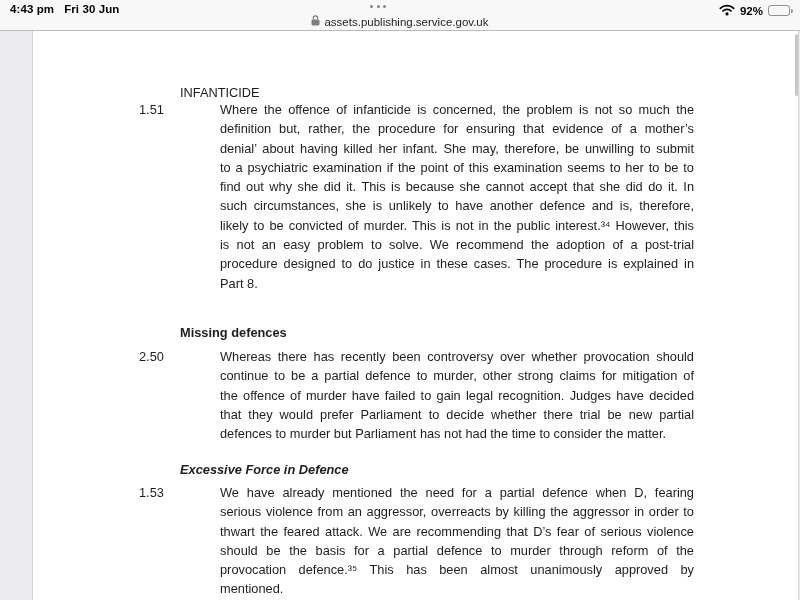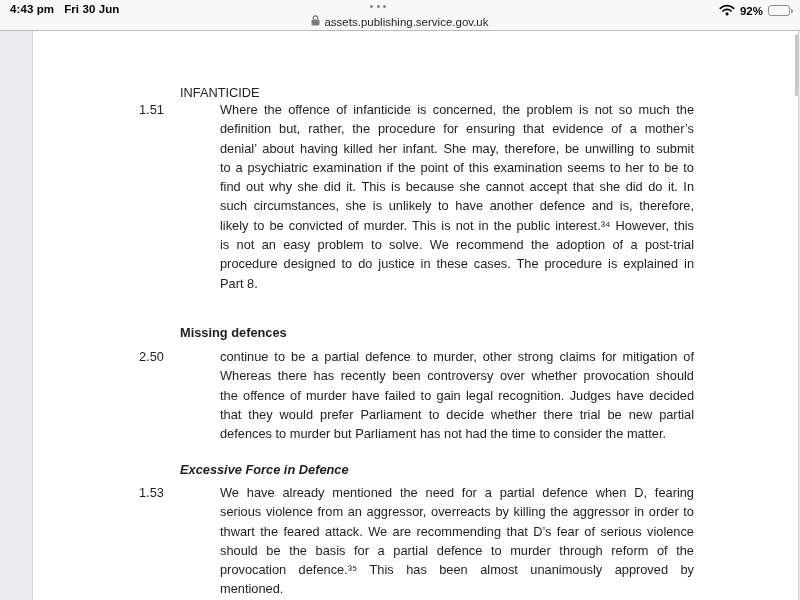--- a/index.html
+++ b/index.html
@@ -125,22 +125,22 @@
           <div class="line">procedure designed to do justice in these cases. The procedure is explained in</div>
           <div class="line last">Part 8.</div>
         </div>
       </section>
 
       <div class="doc-heading h-bold" style="top:292px">Missing defences</div>
 
       <section class="para" style="top:316px">
         <span class="para-num">2.50</span>
         <div class="para-lines">
+          <div class="line">Whereas there has recently been controversy over whether provocation should</div>
           <div class="line">continue to be a partial defence to murder, other strong claims for mitigation of</div>
-          <div class="line">Whereas there has recently been controversy over whether provocation should</div>
           <div class="line">the offence of murder have failed to gain legal recognition. Judges have decided</div>
           <div class="line">that they would prefer Parliament to decide whether there trial be new partial</div>
           <div class="line last">defences to murder but Parliament has not had the time to consider the matter.</div>
         </div>
       </section>
 
       <div class="doc-heading h-boldital" style="top:429px">Excessive Force in Defence</div>
 
       <section class="para" style="top:452px">
         <span class="para-num">1.53</span>

